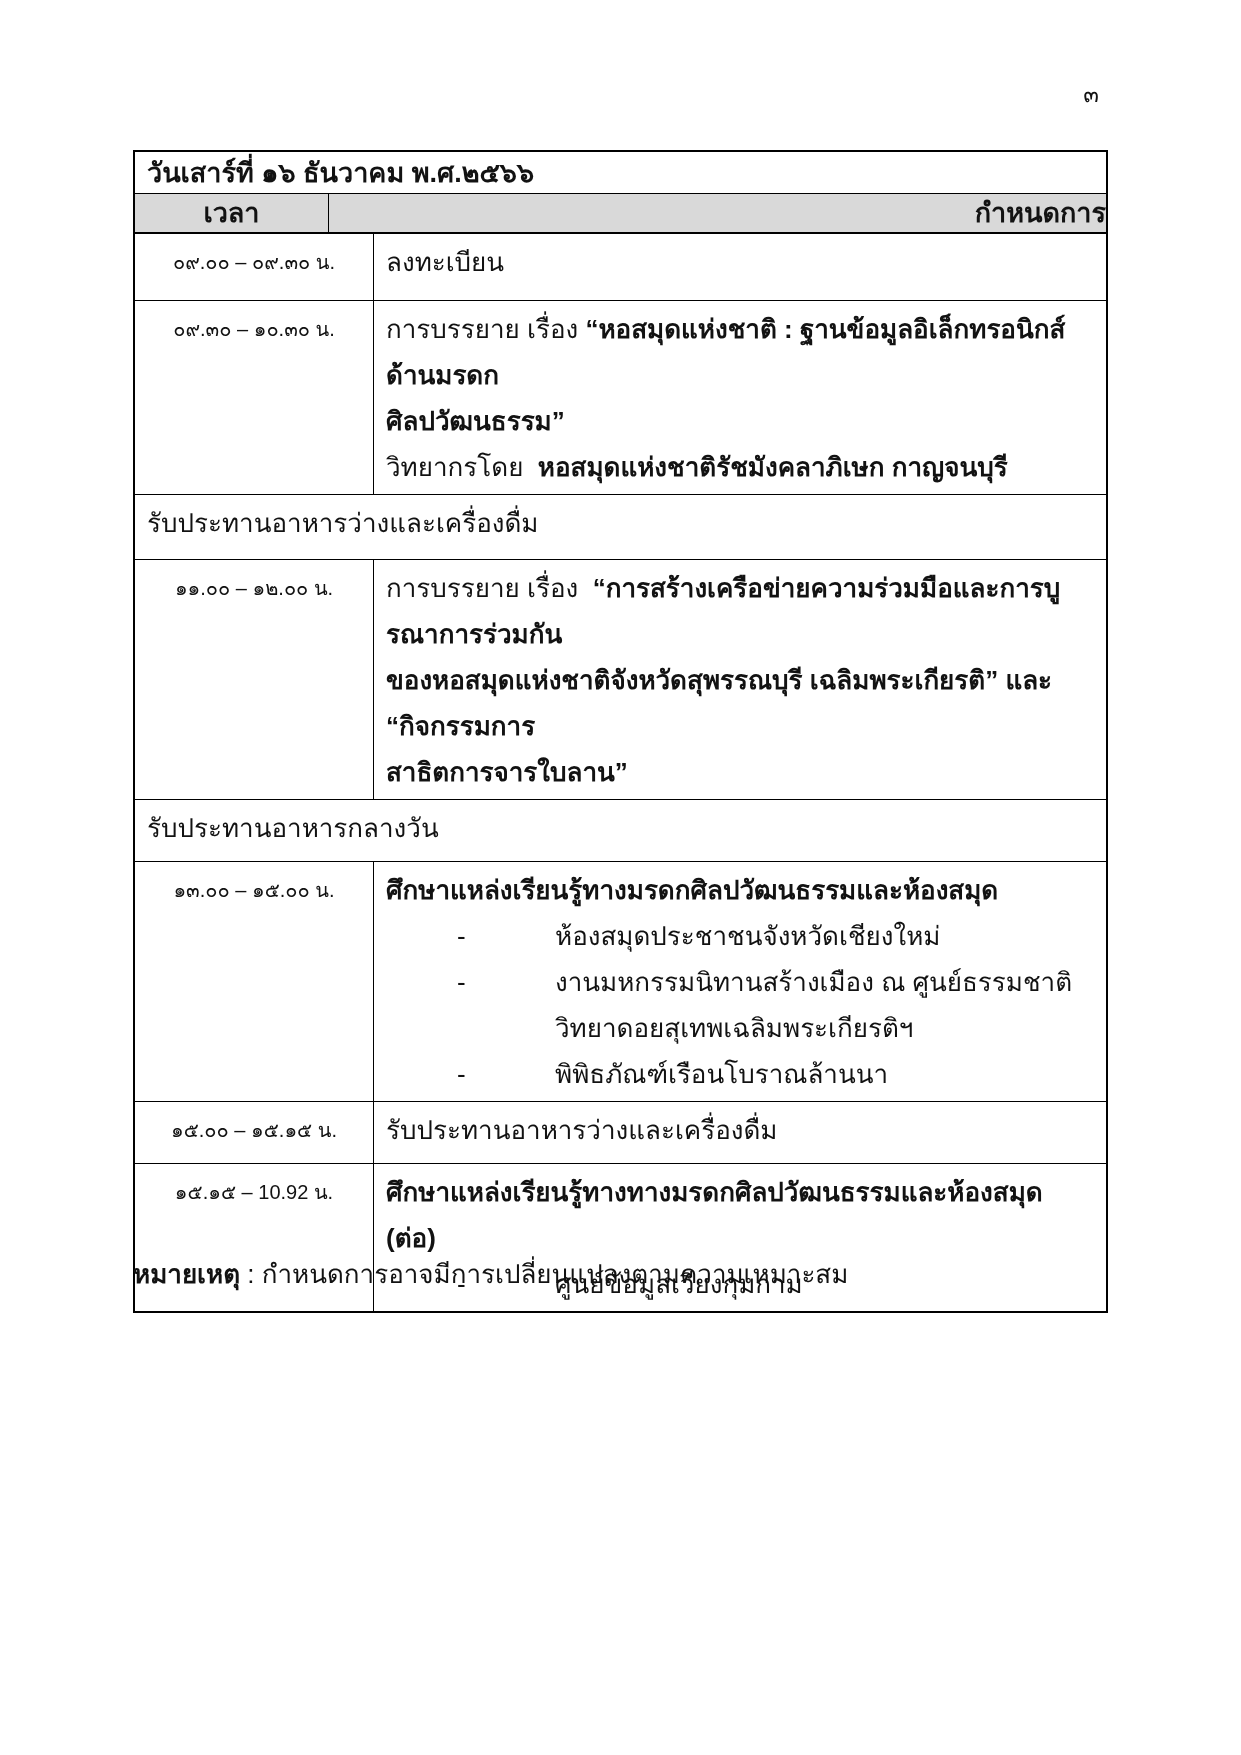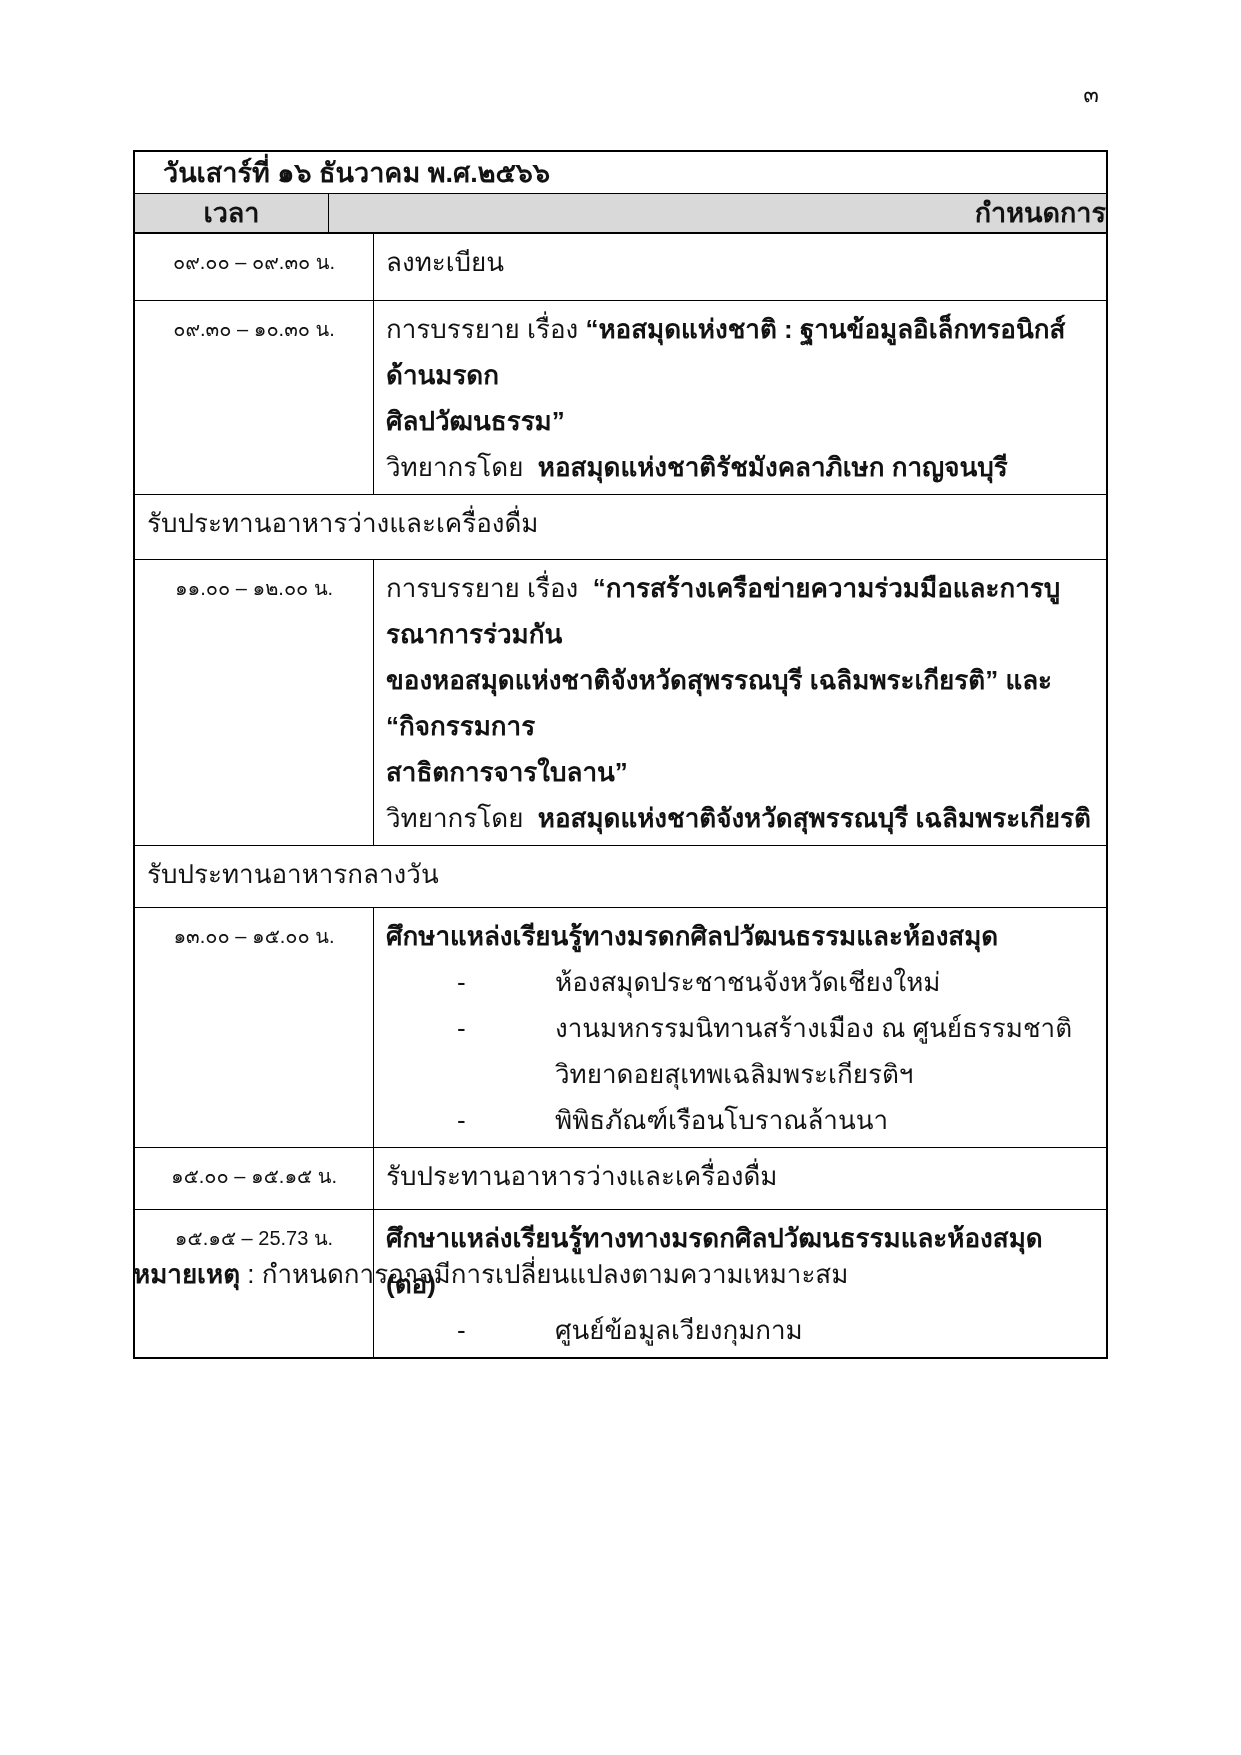--- a/index.html
+++ b/index.html
@@ -1,20 +1,20 @@
 <!DOCTYPE html>
 <html><head>
 <meta charset="utf-8">
 <style>
   html,body{margin:0;padding:0;background:#fff;}
   .page{position:relative;width:1241px;height:1755px;background:#ffffff;
         font-family:"Liberation Sans","DejaVu Sans",sans-serif;color:#121212;overflow:hidden;}
   .pagenum{position:absolute;top:76px;right:142px;font-size:23px;}
   .stable{position:absolute;left:133px;top:150px;width:975px;border:2px solid #000;box-sizing:border-box;}
-  .row-title{height:42px;line-height:42px;padding-left:28px;font-weight:bold;font-size:27px;
+  .row-title{height:42px;line-height:42px;padding-left:12px;font-weight:bold;font-size:27px;
              border-bottom:1px solid #000;box-sizing:border-box;}
   .row-header{display:flex;height:40px;background:#d9d9d9;border-bottom:2px solid #000;
               font-weight:bold;font-size:27px;box-sizing:border-box;}
   .hcell{line-height:38px;text-align:center;box-sizing:border-box;}
   .hcell.time{width:194px;border-right:1px solid #000;}
   .hcell.agenda{flex:1;text-align:right;}
   .trow{display:flex;border-bottom:1px solid #000;box-sizing:border-box;}
   .trow:last-child{border-bottom:none;}
   .tcell{box-sizing:border-box;}
   .tcell.time{width:239px;border-right:1px solid #000;text-align:center;font-size:20px;
@@ -67,21 +67,20 @@
         <div class="line"><span class="seg">รับประทานอาหารว่างและเครื่องดื่ม</span></div>
       </div>
     </div>
 
     <div class="trow r3">
       <div class="tcell time">๑๑.๐๐ – ๑๒.๐๐ น.</div>
       <div class="tcell agenda">
         <div class="line"><span class="seg">การบรรยาย เรื่อง  </span><span class="seg b">“การสร้างเครือข่ายความร่วมมือและการบูรณาการร่วมกัน</span></div>
         <div class="line"><span class="seg b">ของหอสมุดแห่งชาติจังหวัดสุพรรณบุรี เฉลิมพระเกียรติ” และ “กิจกรรมการ</span></div>
         <div class="line"><span class="seg b">สาธิตการจารใบลาน”</span></div>
-        <div class="line"><span class="seg">วิทยากรโดย  </span><span class="seg b">หอสมุดแห่งชาติจังหวัดสุพรรณบุรี เฉลิมพระเกียรติ</span></div>
       </div>
     </div>
 
     <div class="trow r4">
       <div class="tcell agenda">
         <div class="line"><span class="seg">รับประทานอาหารกลางวัน</span></div>
       </div>
     </div>
 
     <div class="trow r5">
@@ -104,21 +103,21 @@
     </div>
 
     <div class="trow r6">
       <div class="tcell time">๑๕.๐๐ – ๑๕.๑๕ น.</div>
       <div class="tcell agenda">
         <div class="line"><span class="seg">รับประทานอาหารว่างและเครื่องดื่ม</span></div>
       </div>
     </div>
 
     <div class="trow r7">
-      <div class="tcell time">๑๕.๑๕ – 25.73 น.</div>
+      <div class="tcell time">๑๕.๑๕ – 10.92 น.</div>
       <div class="tcell agenda">
         <div class="line"><span class="seg b">ศึกษาแหล่งเรียนรู้ทางทางมรดกศิลปวัฒนธรรมและห้องสมุด (ต่อ)</span></div>
         <div class="line bullet">
             <span class="marker">-</span>
             <span class="btext">ศูนย์ข้อมูลเวียงกุมกาม</span>
           </div>
       </div>
     </div>
 
   </div>

